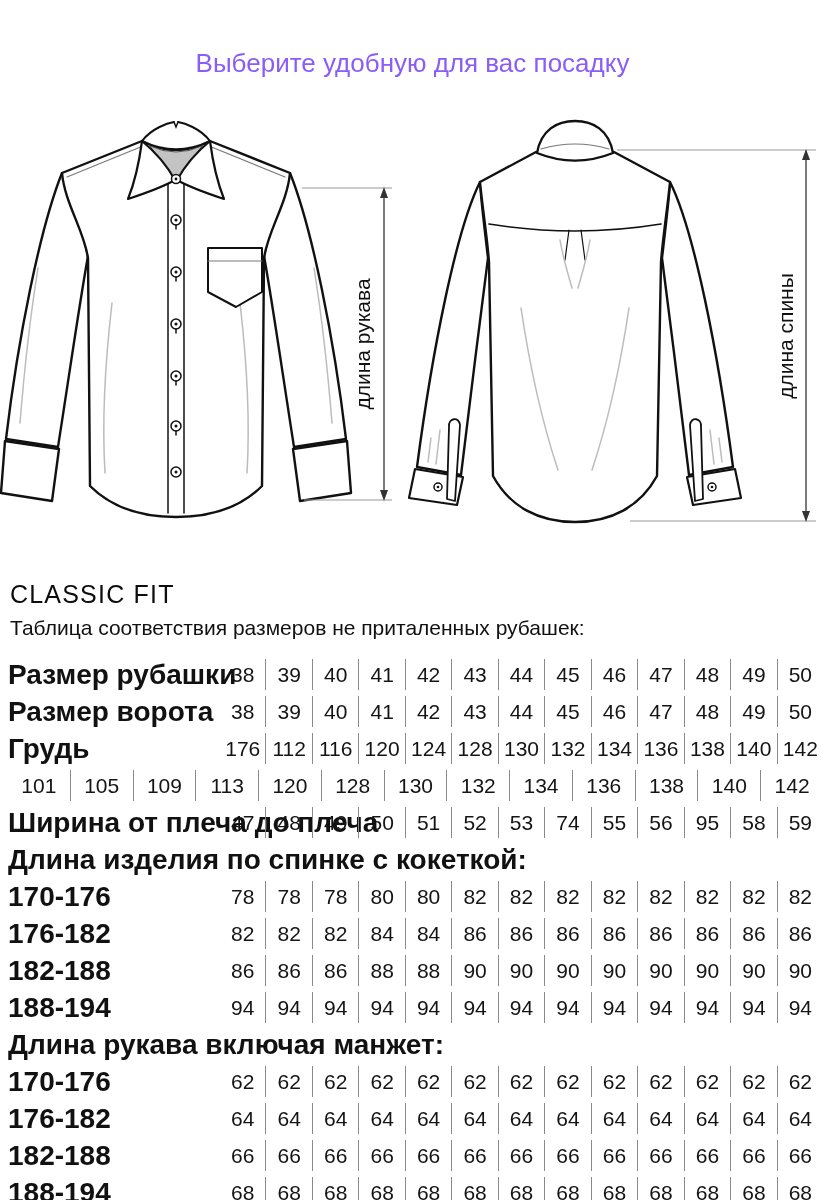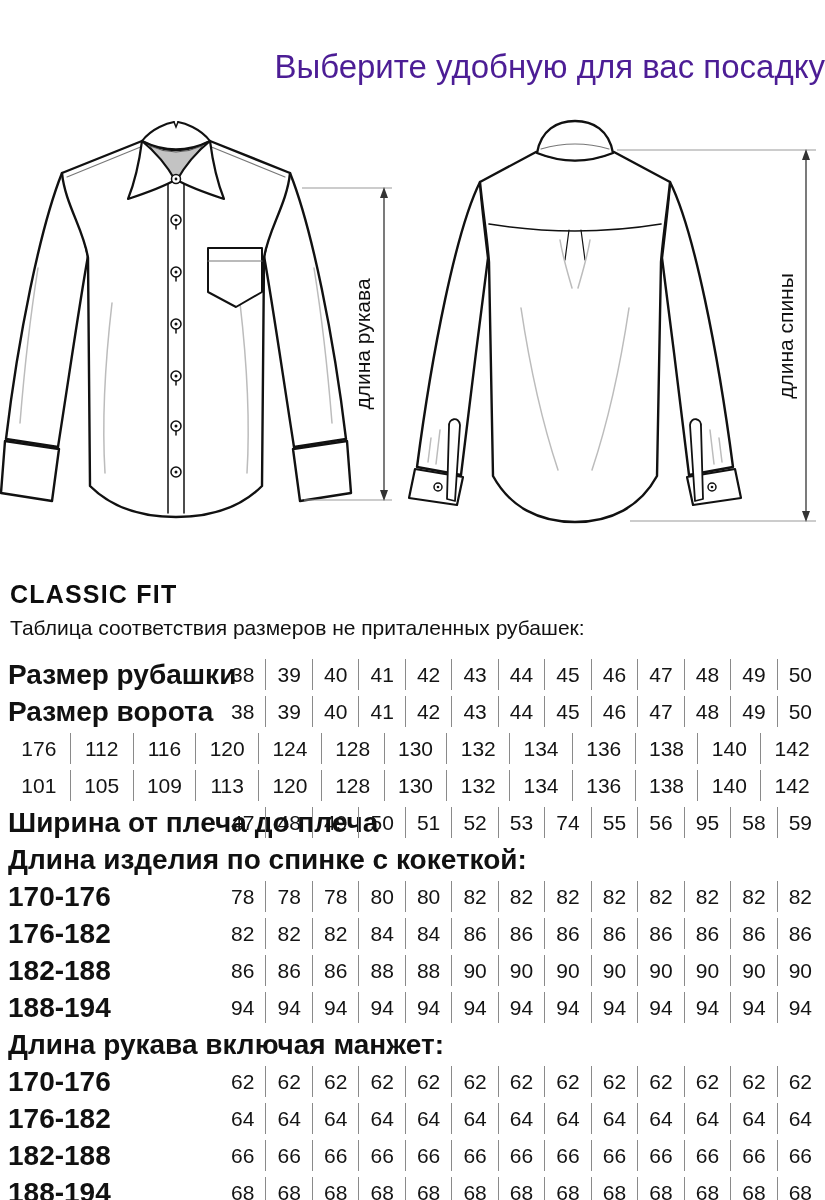--- a/index.html
+++ b/index.html
@@ -1,26 +1,26 @@
 <!DOCTYPE html>
 <html><head>
 <meta charset="utf-8">
 <style>
   html,body{margin:0;padding:0;}
   body{
     width:825px;height:1200px;position:relative;background:#ffffff;
     font-family:"Liberation Sans", sans-serif;color:#111;overflow:hidden;
   }
   .page-title{
-    position:absolute;top:48px;left:0;right:0;text-align:right;
-    font-size:33px;color:#4c1d95;
+    position:absolute;top:48px;left:0;right:0;text-align:center;
+    font-size:26px;color:#8b5cf6;
   }
   .shirts{position:absolute;top:108px;left:0;}
   .fit-heading{
-    position:absolute;top:580px;left:10px;font-size:25px;font-weight:bold;
+    position:absolute;top:580px;left:10px;font-size:25px;font-weight:normal;
     letter-spacing:1.2px;color:#0d0d0d;
   }
   .table-caption{position:absolute;top:616px;left:10px;font-size:21px;color:#111;}
   .size-table{position:absolute;top:659px;left:8px;width:815px;}
   .trow{display:flex;align-items:center;height:31px;margin-bottom:6px;}
   .rlabel{width:212px;flex:none;font-size:28px;color:#111;white-space:nowrap;font-weight:bold;}
   .trow.section .rlabel{width:auto;}
   .cell{flex:1;text-align:center;font-size:21px;color:#141414;height:31px;line-height:31px;}
   .cell + .cell{border-left:1px solid #8a8a8a;}
 
@@ -194,20 +194,21 @@
       <div class="cell">43</div>
       <div class="cell">44</div>
       <div class="cell">45</div>
       <div class="cell">46</div>
       <div class="cell">47</div>
       <div class="cell">48</div>
       <div class="cell">49</div>
       <div class="cell">50</div>
     </div>
     <div class="trow">
+      <div class="rlabel">Грудь</div>
       <div class="cell">176</div>
       <div class="cell">112</div>
       <div class="cell">116</div>
       <div class="cell">120</div>
       <div class="cell">124</div>
       <div class="cell">128</div>
       <div class="cell">130</div>
       <div class="cell">132</div>
       <div class="cell">134</div>
       <div class="cell">136</div>

